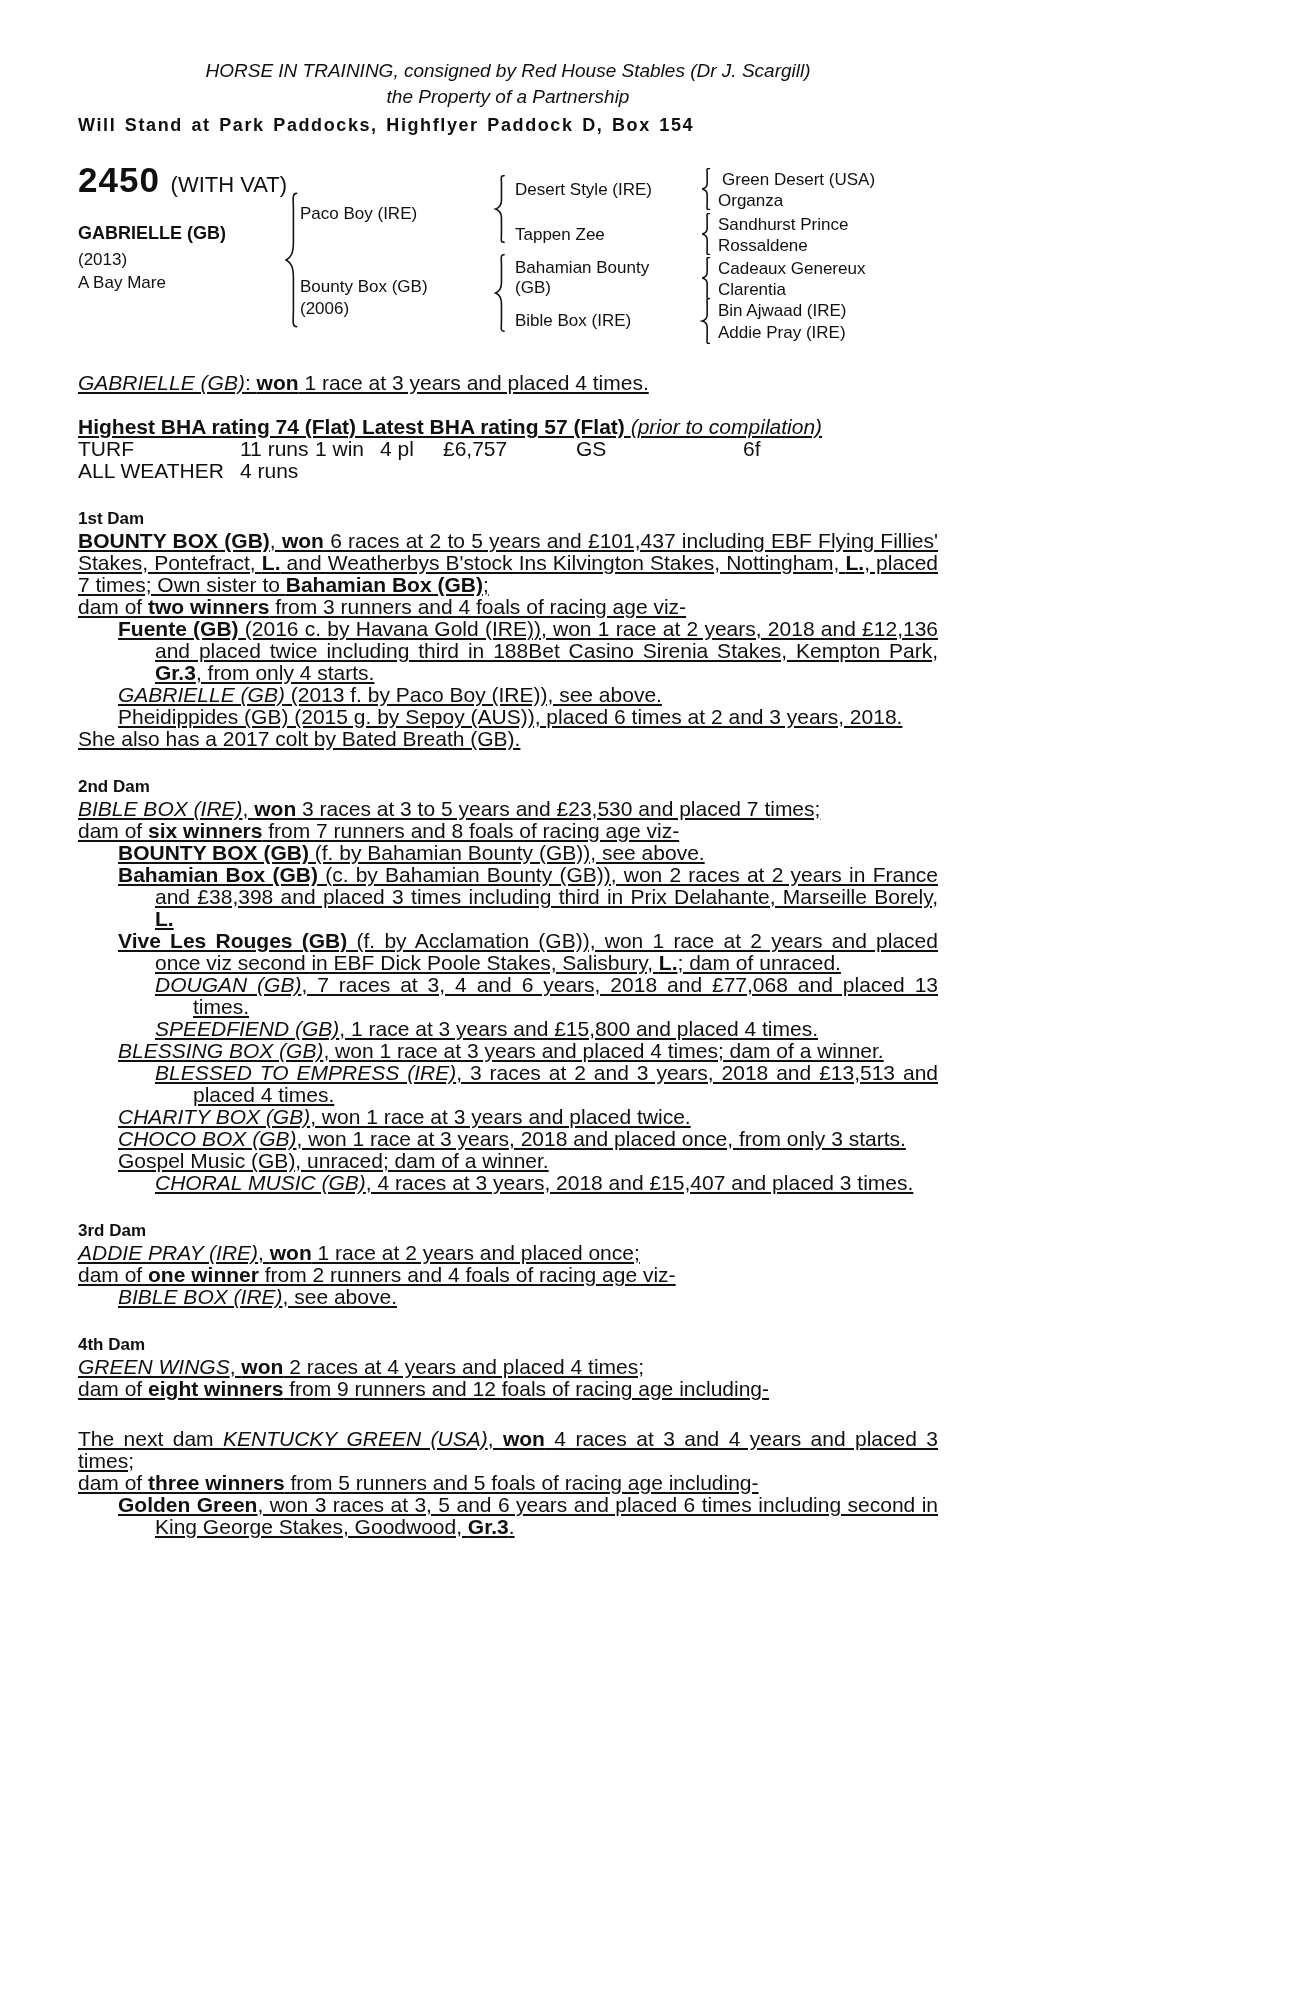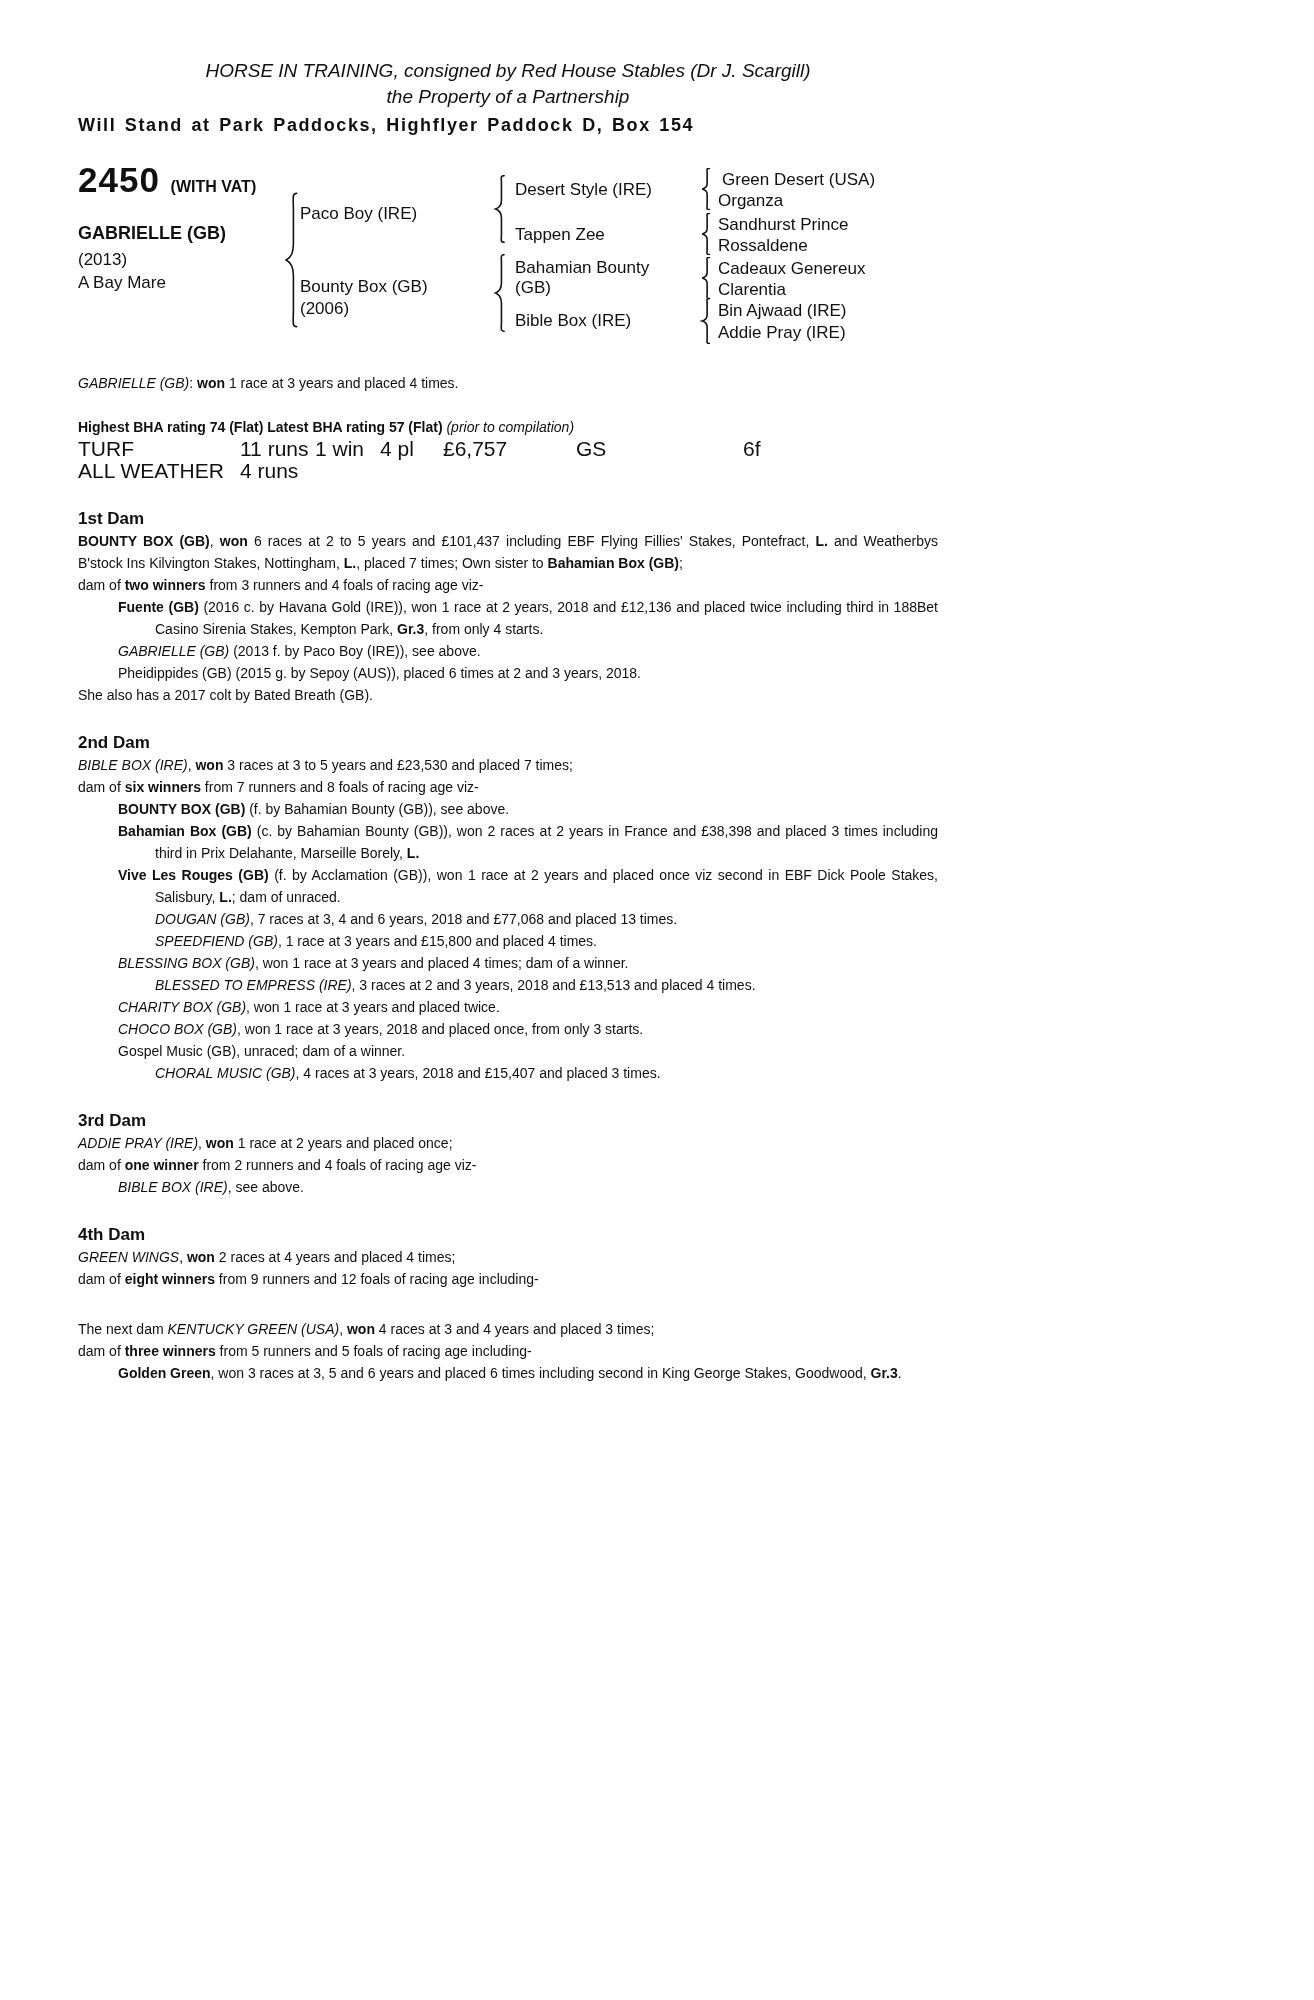--- a/index.html
+++ b/index.html
@@ -28,31 +28,32 @@
     letter-spacing:1.6px;
     word-spacing:2px;
     margin-top:2px;
   }
 
   
   .pedigree { position:relative; height:186px; margin-top:32px; }
   .ped-item { position:absolute; font-size:17px; line-height:20px; white-space:nowrap; }
   .ped-wrap { white-space:normal; }
   .lot-number { font-size:35px; font-weight:bold; letter-spacing:1px; }
-  .vat { font-size:16px; margin-left:6px;font-weight:bold; }
+  .vat { font-size:22px; margin-left:6px; }
   .horse-name { font-weight:bold; font-size:18px; }
   .brace { position:absolute; }
   .brace svg { display:block; width:100%; height:100%; }
 
   
   .catalogue-body { margin-top:16px; }
   .para {
-    font-size:14px; line-height:22px;
+    font-size:21px; line-height:22px;
     margin:0;
     text-align:justify;
+    text-decoration:underline;
   }
   .lvl1 { margin-left:77px;  text-indent:-37px; }
   .lvl2 { margin-left:115px; text-indent:-38px; }
   .seg-b { font-weight:bold; }
   .seg-i { font-style:italic; }
   .section-heading { font-weight:bold; font-size:17px; line-height:22px; margin-top:26px; }
   .spacer { width:100%; }
 
   
   .record-row { display:flex; font-size:21px; line-height:22px; }

